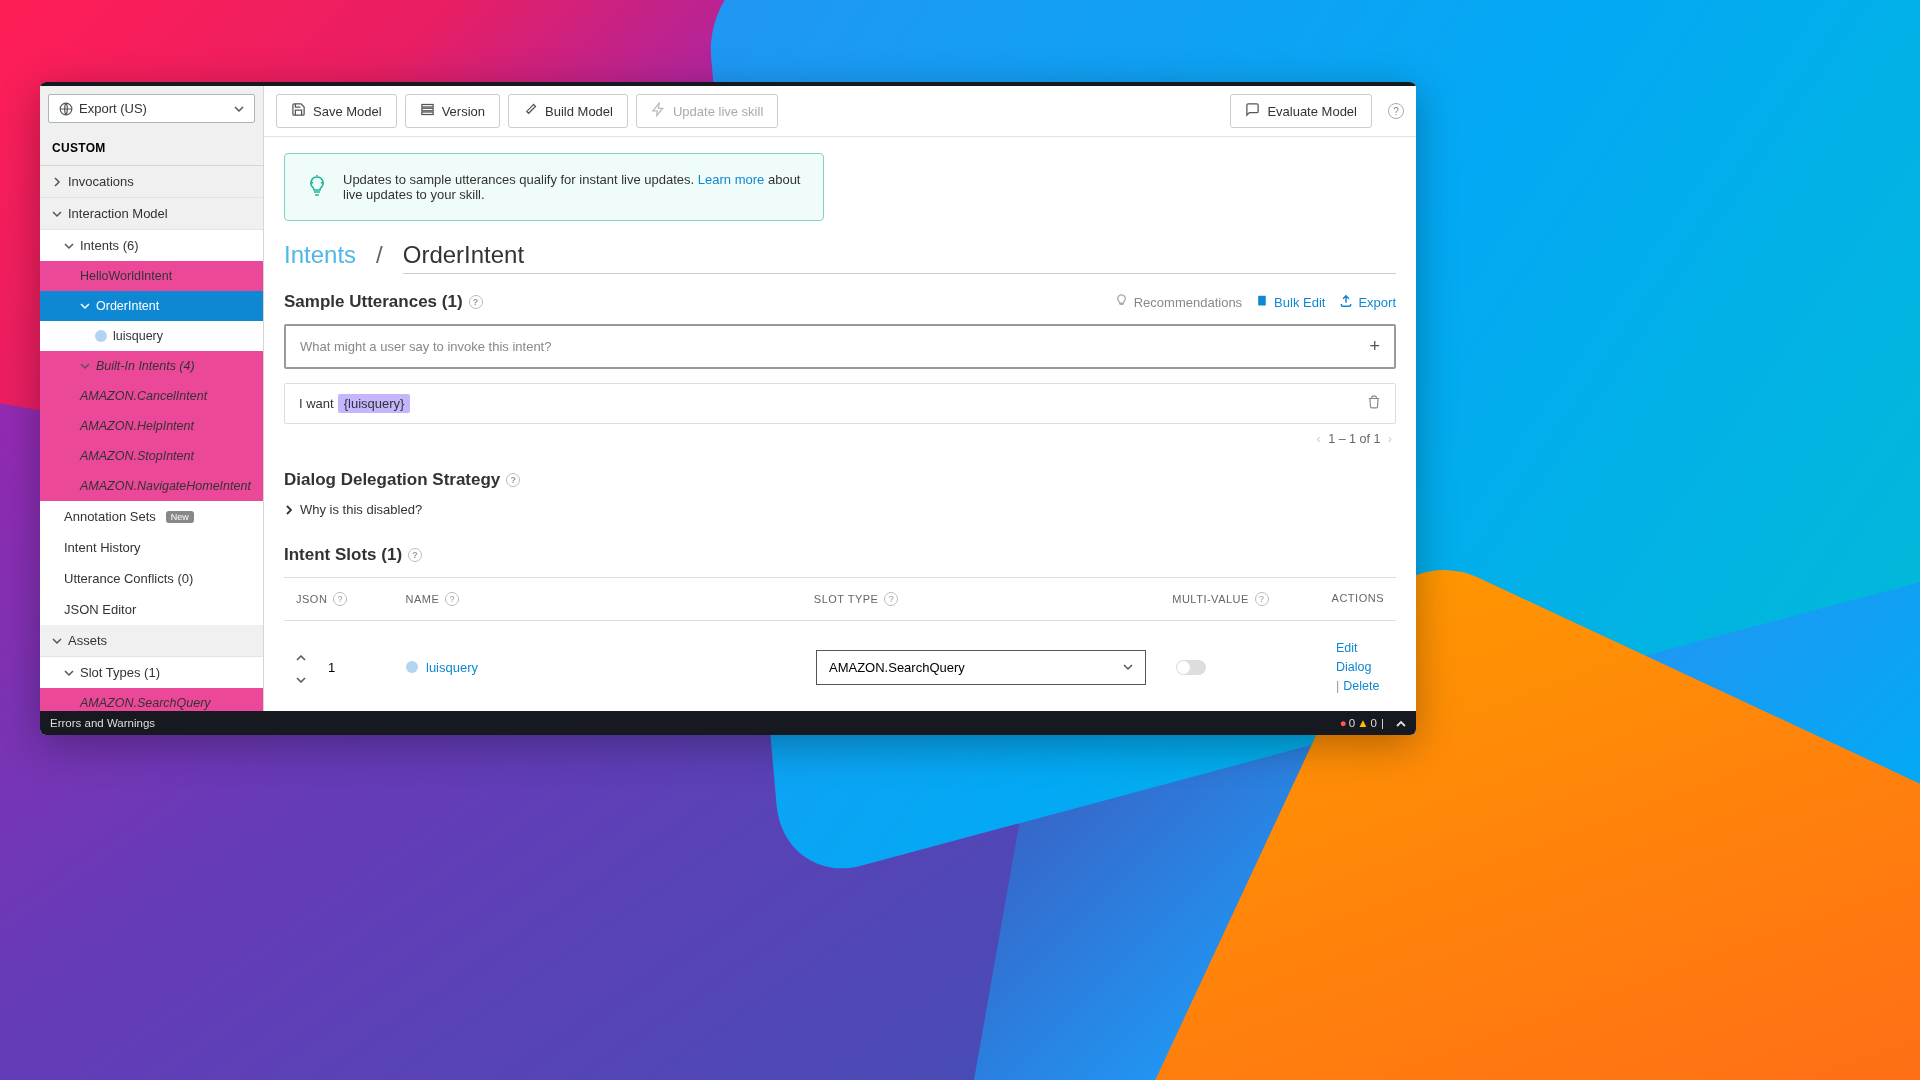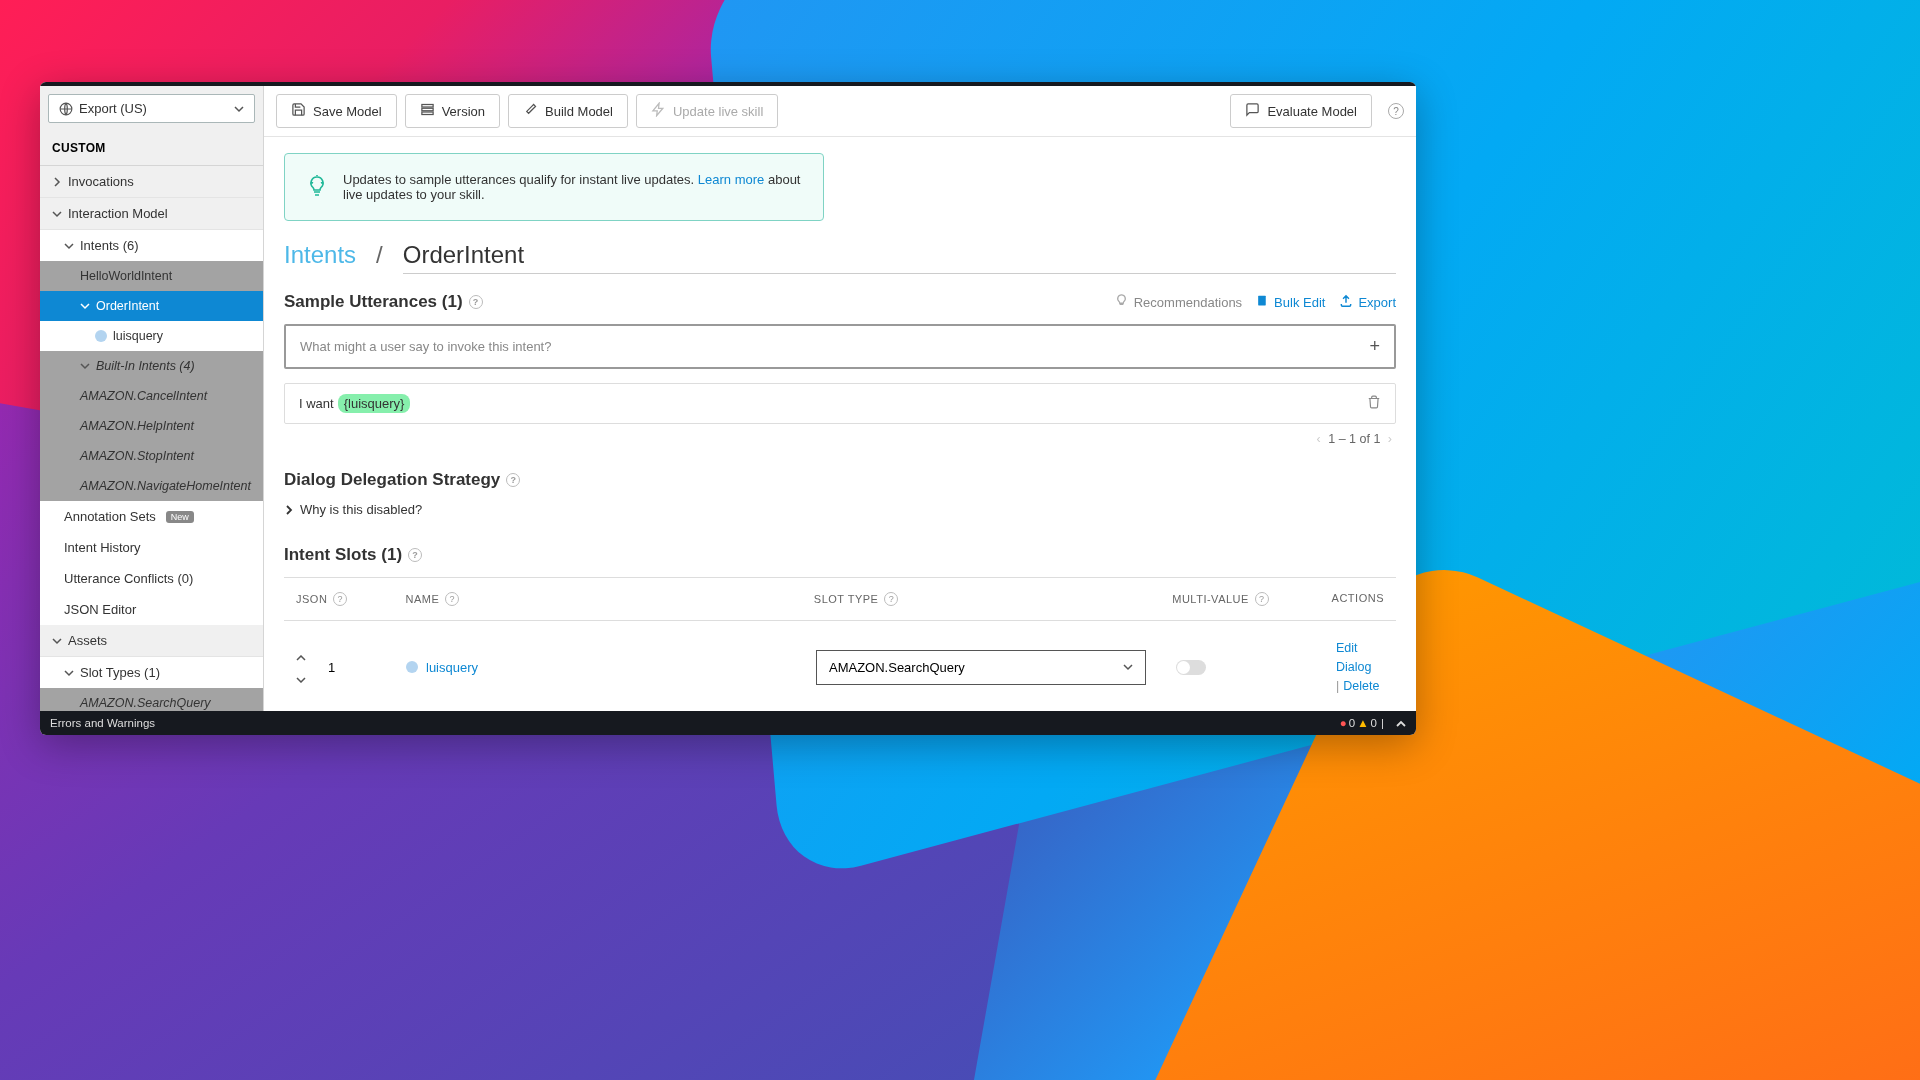--- a/index.html
+++ b/index.html
@@ -14,21 +14,21 @@
 
 .app-body { flex: 1; display: flex; overflow: hidden; }
 
 .sidebar { width: 224px; background: #f0f0f0; border-right: 1px solid #d5d5d5; display: flex; flex-direction: column; overflow-y: auto; }
 .lang-select { margin: 8px; padding: 6px 10px; background: #fff; border: 1px solid #aab7b8; border-radius: 2px; display: flex; align-items: center; gap: 6px; cursor: pointer; font-size: 13px; color: #333; }
 .lang-select .globe { width: 14px; height: 14px; }
 .lang-select .chev { margin-left: auto; }
 .section-hdr { padding: 10px 12px; font-size: 12px; font-weight: 700; color: #000000; letter-spacing: 0.3px; border-bottom: 1px solid #d5d5d5; }
 .nav-row { padding: 8px 12px; font-size: 13px; color: #333; display: flex; align-items: center; gap: 6px; cursor: pointer; border-bottom: 1px solid #e4e4e4; }
 .nav-row.sub { padding-left: 24px; font-size: 13px; border-bottom: none; background: #fff; }
-.nav-row.sub2 { padding-left: 40px; font-size: 12.5px; border-bottom: none; background: #a3a3a3; }
+.nav-row.sub2 { padding-left: 40px; font-size: 12.5px; border-bottom: none; background: #ec4899; }
 .nav-row.sub3 { padding-left: 55px; font-size: 12.5px; border-bottom: none; background: #fff; }
 .nav-row.active { background: #0e88d3; color: #fff; }
 .nav-row .italic { font-style: italic; }
 .chev { width: 10px; height: 10px; display: inline-flex; align-items: center; justify-content: center; }
 .chev svg { width: 10px; height: 10px; }
 .badge-new { background: #888; color: #fff; font-size: 9px; padding: 1px 5px; border-radius: 3px; margin-left: 4px; }
 .slot-dot { width: 12px; height: 12px; border-radius: 50%; background: #b3d4f0; display: inline-block; }
 
 .main { flex: 1; display: flex; flex-direction: column; background: #fff; overflow: hidden; }
 .toolbar { padding: 8px 12px; border-bottom: 1px solid #e4e4e4; display: flex; gap: 8px; align-items: center; }
@@ -51,21 +51,21 @@
 .section-row { display: flex; align-items: center; margin-bottom: 12px; }
 .section-title { font-size: 17px; font-weight: 700; color: #333; display: flex; align-items: center; gap: 6px; }
 .info-ico { width: 14px; height: 14px; border: 1px solid #bbb; border-radius: 50%; display: inline-flex; align-items: center; justify-content: center; font-size: 9px; color: #999; }
 .section-row .spacer { flex: 1; }
 .action-link { font-size: 13px; color: #0e88d3; display: flex; align-items: center; gap: 5px; margin-left: 14px; cursor: pointer; }
 .action-link.muted { color: #888; }
 
 .utter-input { border: 2px solid #999; border-radius: 2px; padding: 10px 14px; display: flex; align-items: center; font-size: 13px; color: #888; margin-bottom: 14px; }
 .utter-input .plus { margin-left: auto; font-size: 18px; font-weight: 300; color: #555; }
 .utter-row { border: 1px solid #ddd; border-radius: 2px; padding: 10px 14px; display: flex; align-items: center; font-size: 13px; color: #333; margin-bottom: 8px; }
-.utter-row .slot-chip { background: #86efac; padding: 2px 6px; border-radius: 8px; margin-left: 4px; }
+.utter-row .slot-chip { background: #c4b5fd; padding: 2px 6px; border-radius: 2px; margin-left: 4px; }
 .utter-row .trash { margin-left: auto; color: #888; }
 .pager { text-align: right; font-size: 12.5px; color: #666; margin-bottom: 24px; }
 .pager .chv { color: #ccc; margin: 0 4px; }
 
 .disabled-select { border: 1px solid #ccc; background: #f5f5f5; padding: 8px 12px; width: 198px; font-size: 12px; color: #aaa; display: flex; align-items: center; }
 .disabled-select .chev { margin-left: auto; }
 .why-row { display: flex; align-items: center; gap: 14px; margin-bottom: 28px; }
 .why-link { font-size: 13px; color: #333; display: flex; align-items: center; gap: 6px; cursor: pointer; }
 
 .slots-table { border-top: 1px solid #ddd; }

